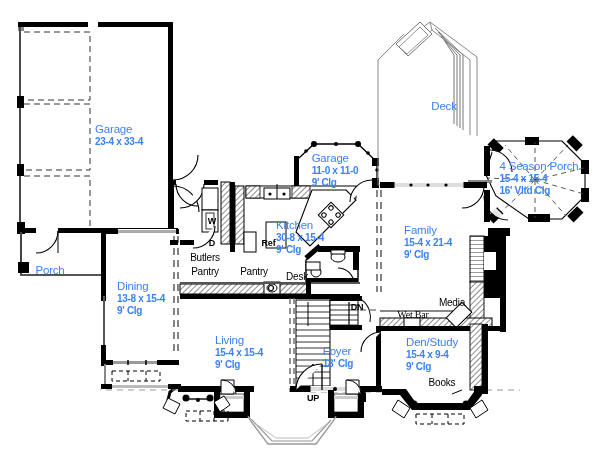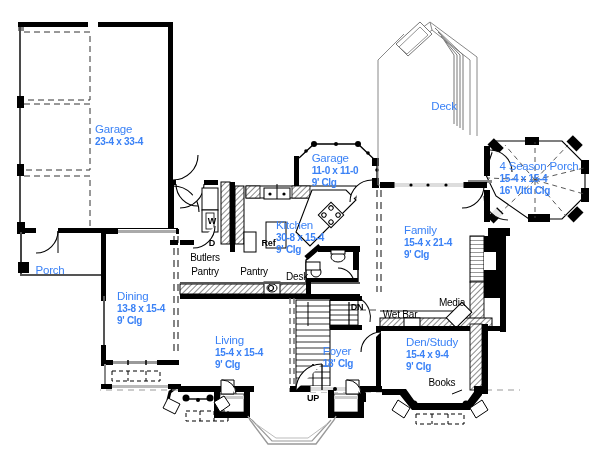--- a/index.html
+++ b/index.html
@@ -426,21 +426,21 @@
 
 <div class="lbl" style="left:119px;top:135px;">
   <span class="n">Garage</span>
   <span class="d">23-4 x 33-4</span>
 </div>
 
 <div class="lbl" style="left:50px;top:270px;">
   <span class="n">Porch</span>
 </div>
 
-<div class="lbl" style="left:141px;top:308px;">
+<div class="lbl" style="left:141px;top:298px;">
   <span class="n">Dining</span>
   <span class="d">13-8 x 15-4</span>
   <span class="c">9' Clg</span>
 </div>
 
 <div class="lbl" style="left:231px;top:352px;margin-left:8px;">
   <span class="n">Living</span>
   <span class="d">15-4 x 15-4</span>
   <span class="c">9' Clg</span>
 </div>
@@ -489,17 +489,17 @@
 <div class="sm" style="left:258px;top:243px;padding-left:21px;">Ref</div>
 <div class="sm" style="left:271px;top:288px;">O</div>
 <div class="sm" style="left:313px;top:398px;">UP</div>
 <div class="sm" style="left:357px;top:307px;">DN</div>
 <div class="sm" style="left:490px;top:259px;color:#fff;">FP</div>
 
 <div class="sm2" style="left:205px;top:258px;">Butlers</div>
 <div class="sm2" style="left:205px;top:272px;">Pantry</div>
 <div class="sm2" style="left:254px;top:272px;">Pantry</div>
 <div class="sm2" style="left:297px;top:277px;">Desk</div>
-<div class="sm2" style="left:400px;top:315px;">Wet Bar</div>
+<div class="sm2" style="left:413px;top:315px;font-family:Liberation Serif, serif;">Wet Bar</div>
 <div class="sm2" style="left:452px;top:303px;">Media</div>
 <div class="sm2" style="left:425px;top:383px;margin-left:17px;">Books</div>
 
 </div>
 
 </body></html>

